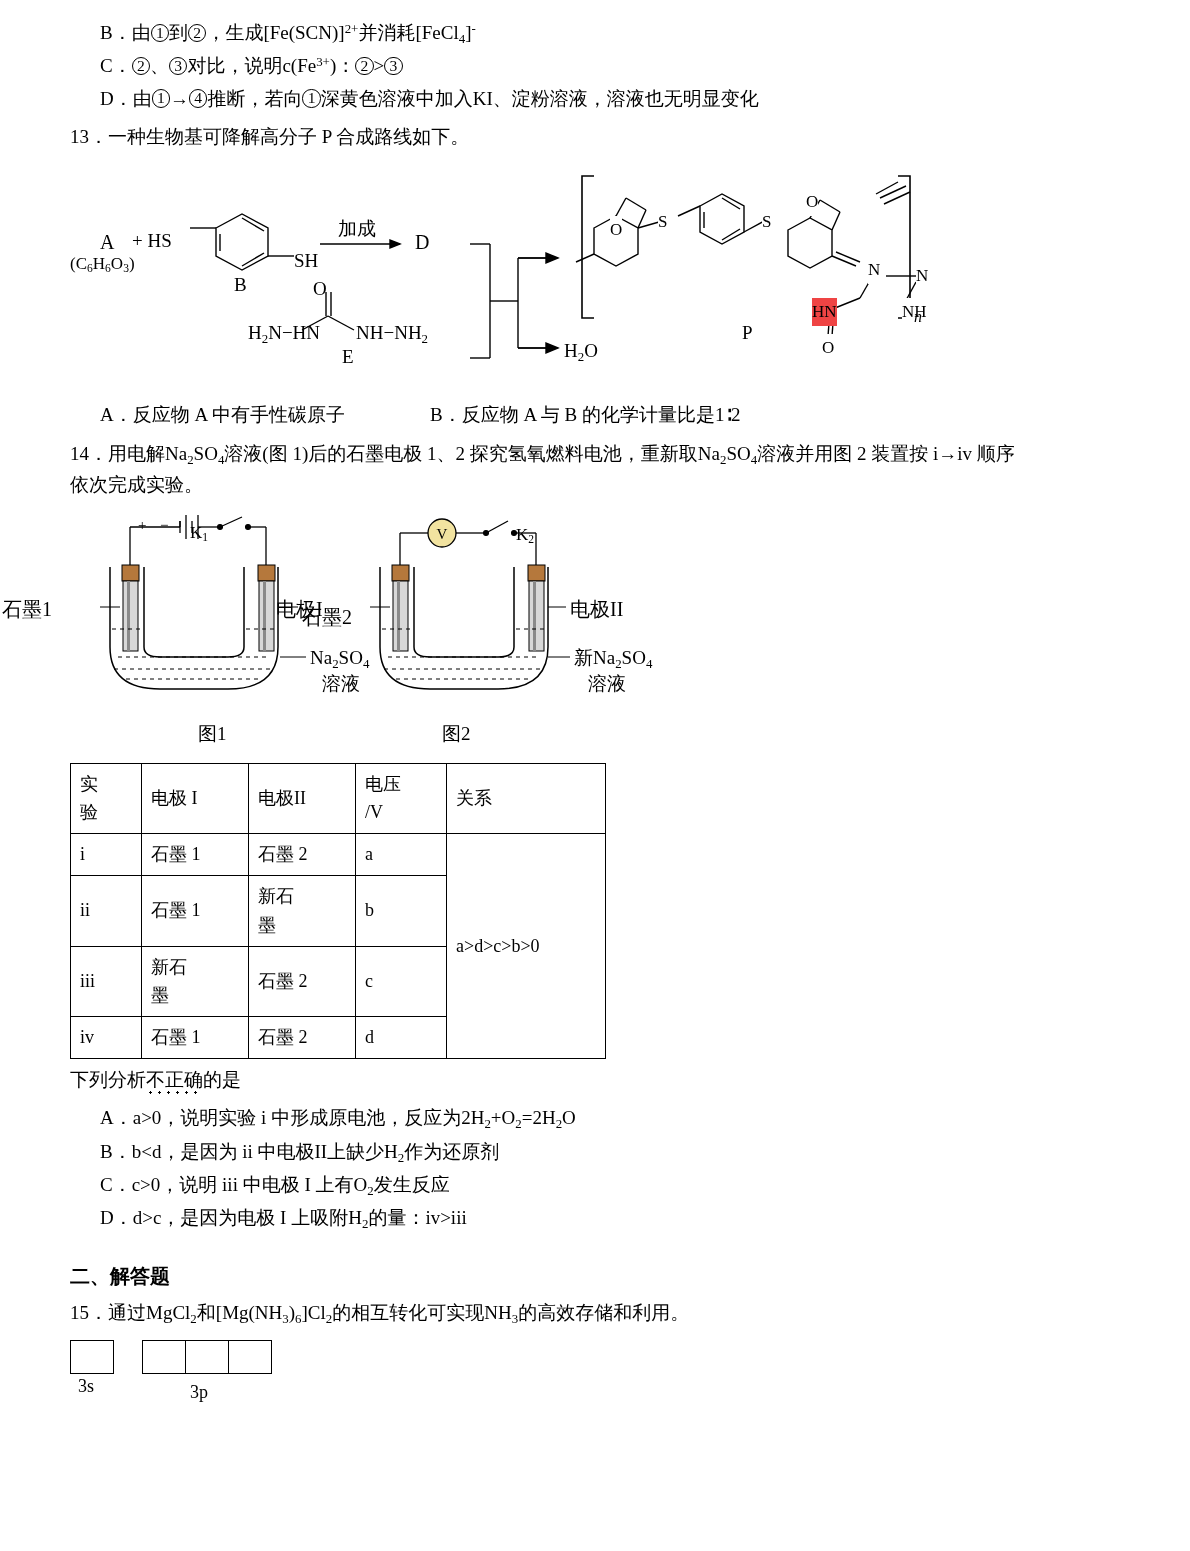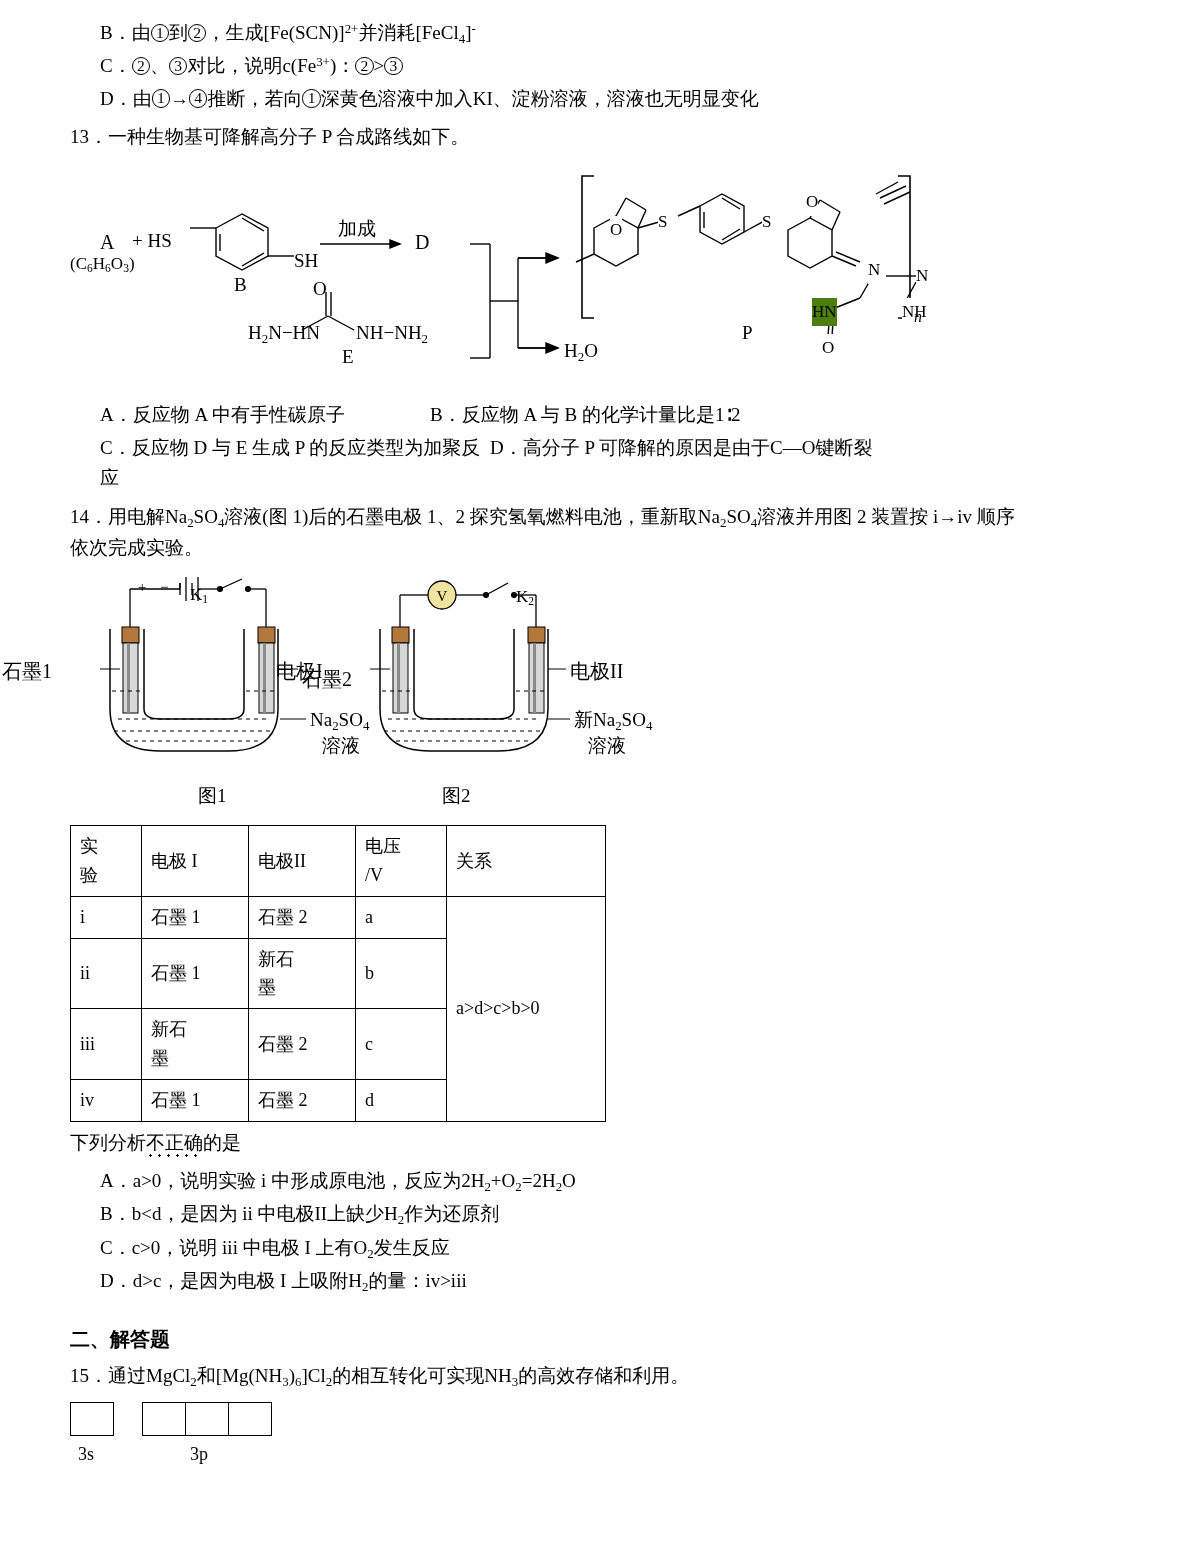--- a/index.html
+++ b/index.html
@@ -160,34 +160,30 @@
     <span class="lbl" style="left:286px;top:160px;font-size:19px;">NH−NH<sub>2</sub></span>
     <span class="lbl" style="left:243px;top:116px;font-size:19px;">O</span>
     <span class="lbl" style="left:272px;top:184px;font-size:19px;">E</span>
     <span class="lbl" style="left:494px;top:178px;font-size:19px;">H<sub>2</sub>O</span>
     <span class="lbl" style="left:540px;top:58px;font-size:17px;background:#fff;">O</span>
     <span class="lbl" style="left:588px;top:50px;font-size:17px;background:#fff;">S</span>
     <span class="lbl" style="left:692px;top:50px;font-size:17px;background:#fff;">S</span>
     <span class="lbl" style="left:736px;top:30px;font-size:17px;background:#fff;">O</span>
     <span class="lbl" style="left:798px;top:98px;font-size:17px;background:#fff;">N</span>
     <span class="lbl" style="left:846px;top:104px;font-size:17px;background:#fff;">N</span>
-    <span class="lbl" style="left:742px;top:140px;font-size:17px;background:#4d7c0f;">HN</span>
+    <span class="lbl" style="left:742px;top:140px;font-size:17px;background:#ef4444;">HN</span>
     <span class="lbl" style="left:832px;top:140px;font-size:17px;background:#fff;">NH</span>
     <span class="lbl" style="left:752px;top:176px;font-size:17px;background:#fff;">O</span>
     <span class="lbl" style="left:844px;top:146px;font-size:16px;font-style:italic;">n</span>
     <span class="lbl" style="left:672px;top:160px;font-size:19px;">P</span>
   </div>
 
   <div class="opt indent1" style="display:flex;">
     <span style="width:330px;">A．反应物 A 中有手性碳原子</span>
     <span>B．反应物 A 与 B 的化学计量比是1∶2</span>
-  </div>
-  <div class="opt indent1" style="display:flex;">
-    <span style="width:390px;">C．反应物 D 与 E 生成 P 的反应类型为加聚反应</span>
-    <span>D．高分子 P 可降解的原因是由于C—O键断裂</span>
   </div>
 
   <div class="q">
     <span>14．</span>用电解Na<sub>2</sub>SO<sub>4</sub>溶液(图 1)后的石墨电极 1、2 探究氢氧燃料电池，重新取Na<sub>2</sub>SO<sub>4</sub>溶液并用图 2 装置按 i→iv 顺序<br>依次完成实验。
   </div>
 
   <div class="appar">
     <svg width="600" height="250" viewBox="0 0 600 250">
 
       <g stroke="#000" fill="none" stroke-width="1.3">
@@ -335,17 +331,17 @@
 
   <div>
     <span>15．</span>通过MgCl<sub>2</sub>和[Mg(NH<sub>3</sub>)<sub>6</sub>]Cl<sub>2</sub>的相互转化可实现NH<sub>3</sub>的高效存储和利用。
   </div>
 
   <div class="orbitrow">
     <div class="box" style="left:0px;top:0px;"></div>
     <div class="box" style="left:72px;top:0px;"></div>
     <div class="box" style="left:115px;top:0px;"></div>
     <div class="box" style="left:158px;top:0px;"></div>
-    <span class="boxlbl" style="left:8px;top:38px;">3s</span>
+    <span class="boxlbl" style="left:8px;top:32px;">3s</span>
     <span class="boxlbl" style="left:120px;top:38px;">3p</span>
   </div>
 
 </div>
 
 </body></html>

